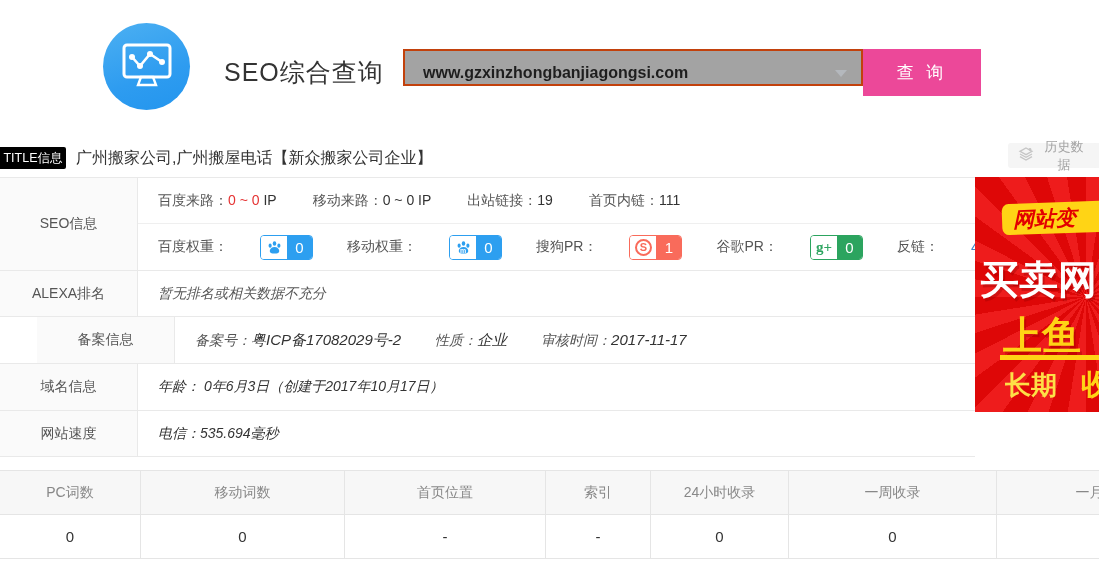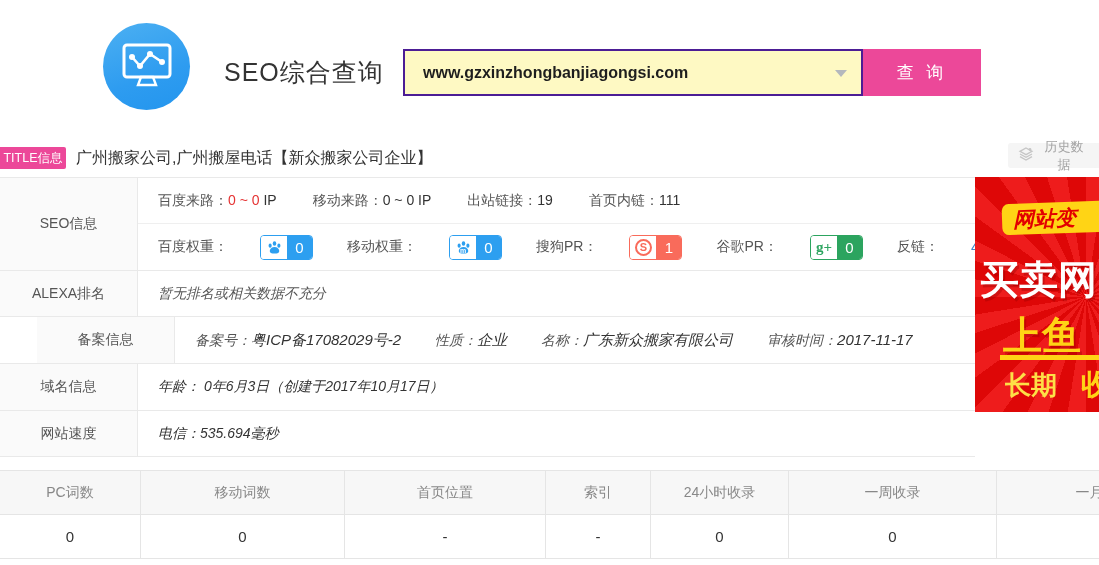--- a/index.html
+++ b/index.html
@@ -9,41 +9,41 @@
     font-family:"Liberation Sans", sans-serif; color:#333;
   }
   
   .logo {
     position:absolute; left:103px; top:23px; width:87px; height:87px;
     border-radius:50%; background:linear-gradient(160deg,#4cb0f2 0%,#2e9cf0 60%,#2395ee 100%);
     display:flex; align-items:center; justify-content:center;
   }
   .app-title { position:absolute; left:224px; top:56px; font-size:25px; color:#333; letter-spacing:1px; }
   .search-box {
-    position:absolute; left:403px; top:49px; width:460px; height:47px;
-    border:2px solid #4c1d95; background:#fef9c3;
+    position:absolute; left:403px; top:49px; width:460px; height:37px;
+    border:2px solid #c2410c; background:#a3a3a3;
   }
   .search-value {
     position:absolute; left:18px; top:0; height:43px; line-height:43px;
     font-size:16px; font-weight:bold; color:#1e1e1e; white-space:nowrap;
   }
   .caret {
     position:absolute; right:14px; top:19px; width:0; height:0;
     border-left:6px solid transparent; border-right:6px solid transparent;
     border-top:7px solid #b4b8bd;
   }
   .search-btn {
     position:absolute; left:863px; top:49px; width:118px; height:47px;
     background:#ec4899; color:#fff; font-size:17px; border:none;
     letter-spacing:4px; text-align:center; line-height:47px; cursor:pointer;
   }
   
   .title-badge {
     position:absolute; left:0; top:147px; width:66px; height:22px;
-    background:#ec4899; color:#fff; font-size:12.5px; line-height:22px;
+    background:#000000; color:#fff; font-size:12.5px; line-height:22px;
     text-align:center; border-radius:0 2px 2px 0;
   }
   .page-title { position:absolute; left:76px; top:148px; font-size:16px; color:#333; font-weight:500; }
   .history-btn, .refresh-btn {
     position:absolute; top:143px; height:25px; background:#f5f5f5; border:none;
     border-radius:3px; color:#a3a3a3; font-size:13px; display:flex;
     align-items:center; gap:5px; padding:0 10px; cursor:pointer;
   }
   .history-btn { left:1008px; }
   .refresh-btn { left:1093px; width:60px; }
@@ -246,23 +246,20 @@
   <div class="row" style="height:47px;padding-left:37px;">
     <div class="row-label">备案信息</div>
     <div class="row-content">
       <span class="field">
         <span class="lbl">备案号：</span><span class="val link-blue">粤ICP备17082029号-2</span>
       </span>
       <span class="field">
         <span class="lbl">性质：</span><span class="val">企业</span>
       </span>
       <span class="field">
-        <span class="lbl">名称：</span><span class="val">广东新众搬家有限公司</span>
-      </span>
-      <span class="field">
         <span class="lbl">审核时间：</span><span class="val">2017-11-17</span>
       </span>
     </div>
   </div>
 
   <div class="row" style="height:47px;">
     <div class="row-label">域名信息</div>
     <div class="row-content">年龄： 0年6月3日（创建于2017年10月17日）</div>
   </div>
 

